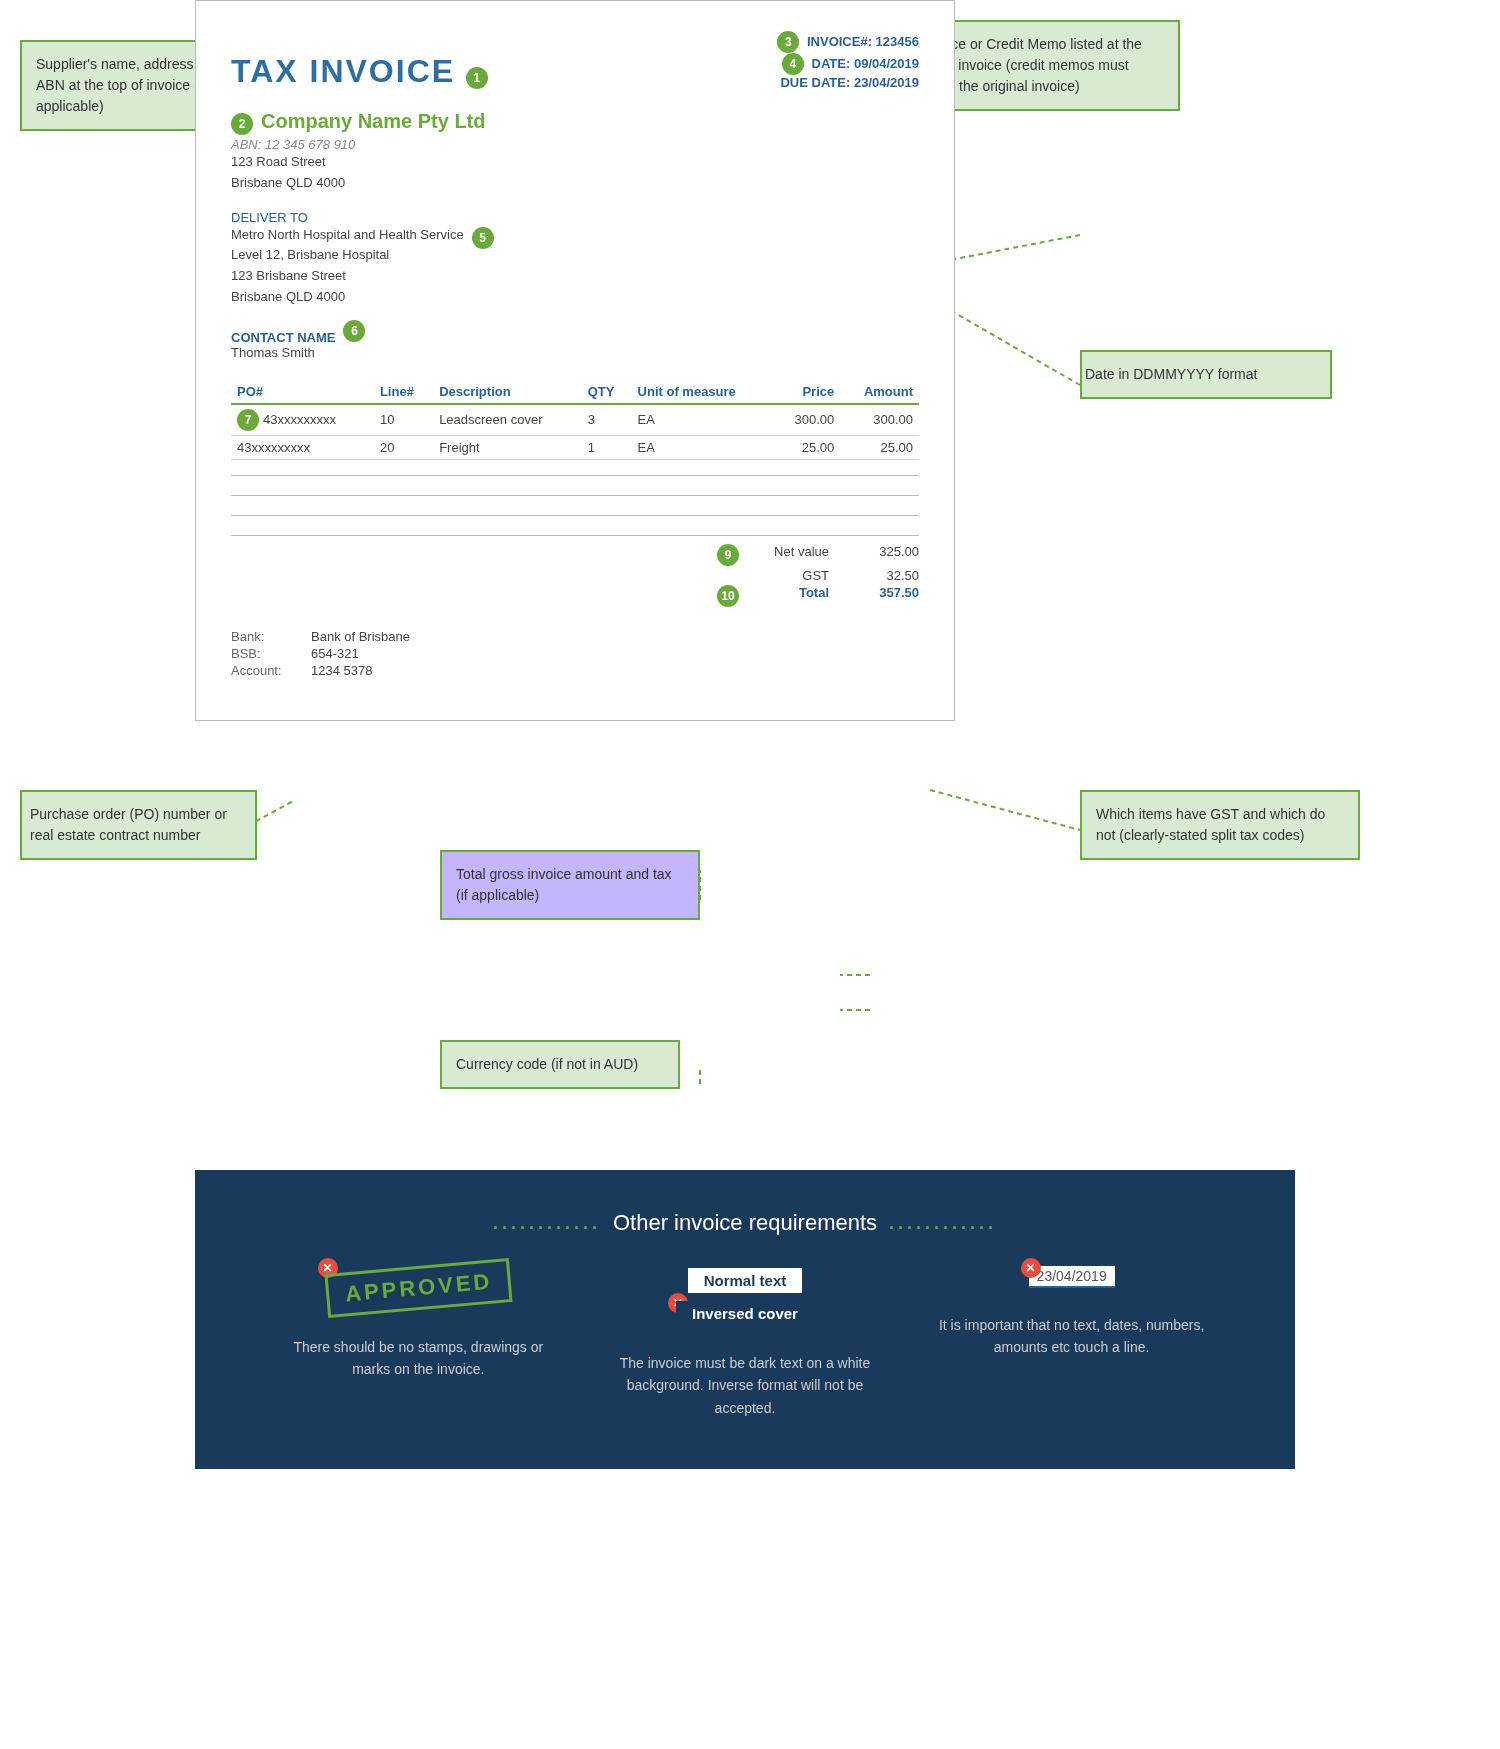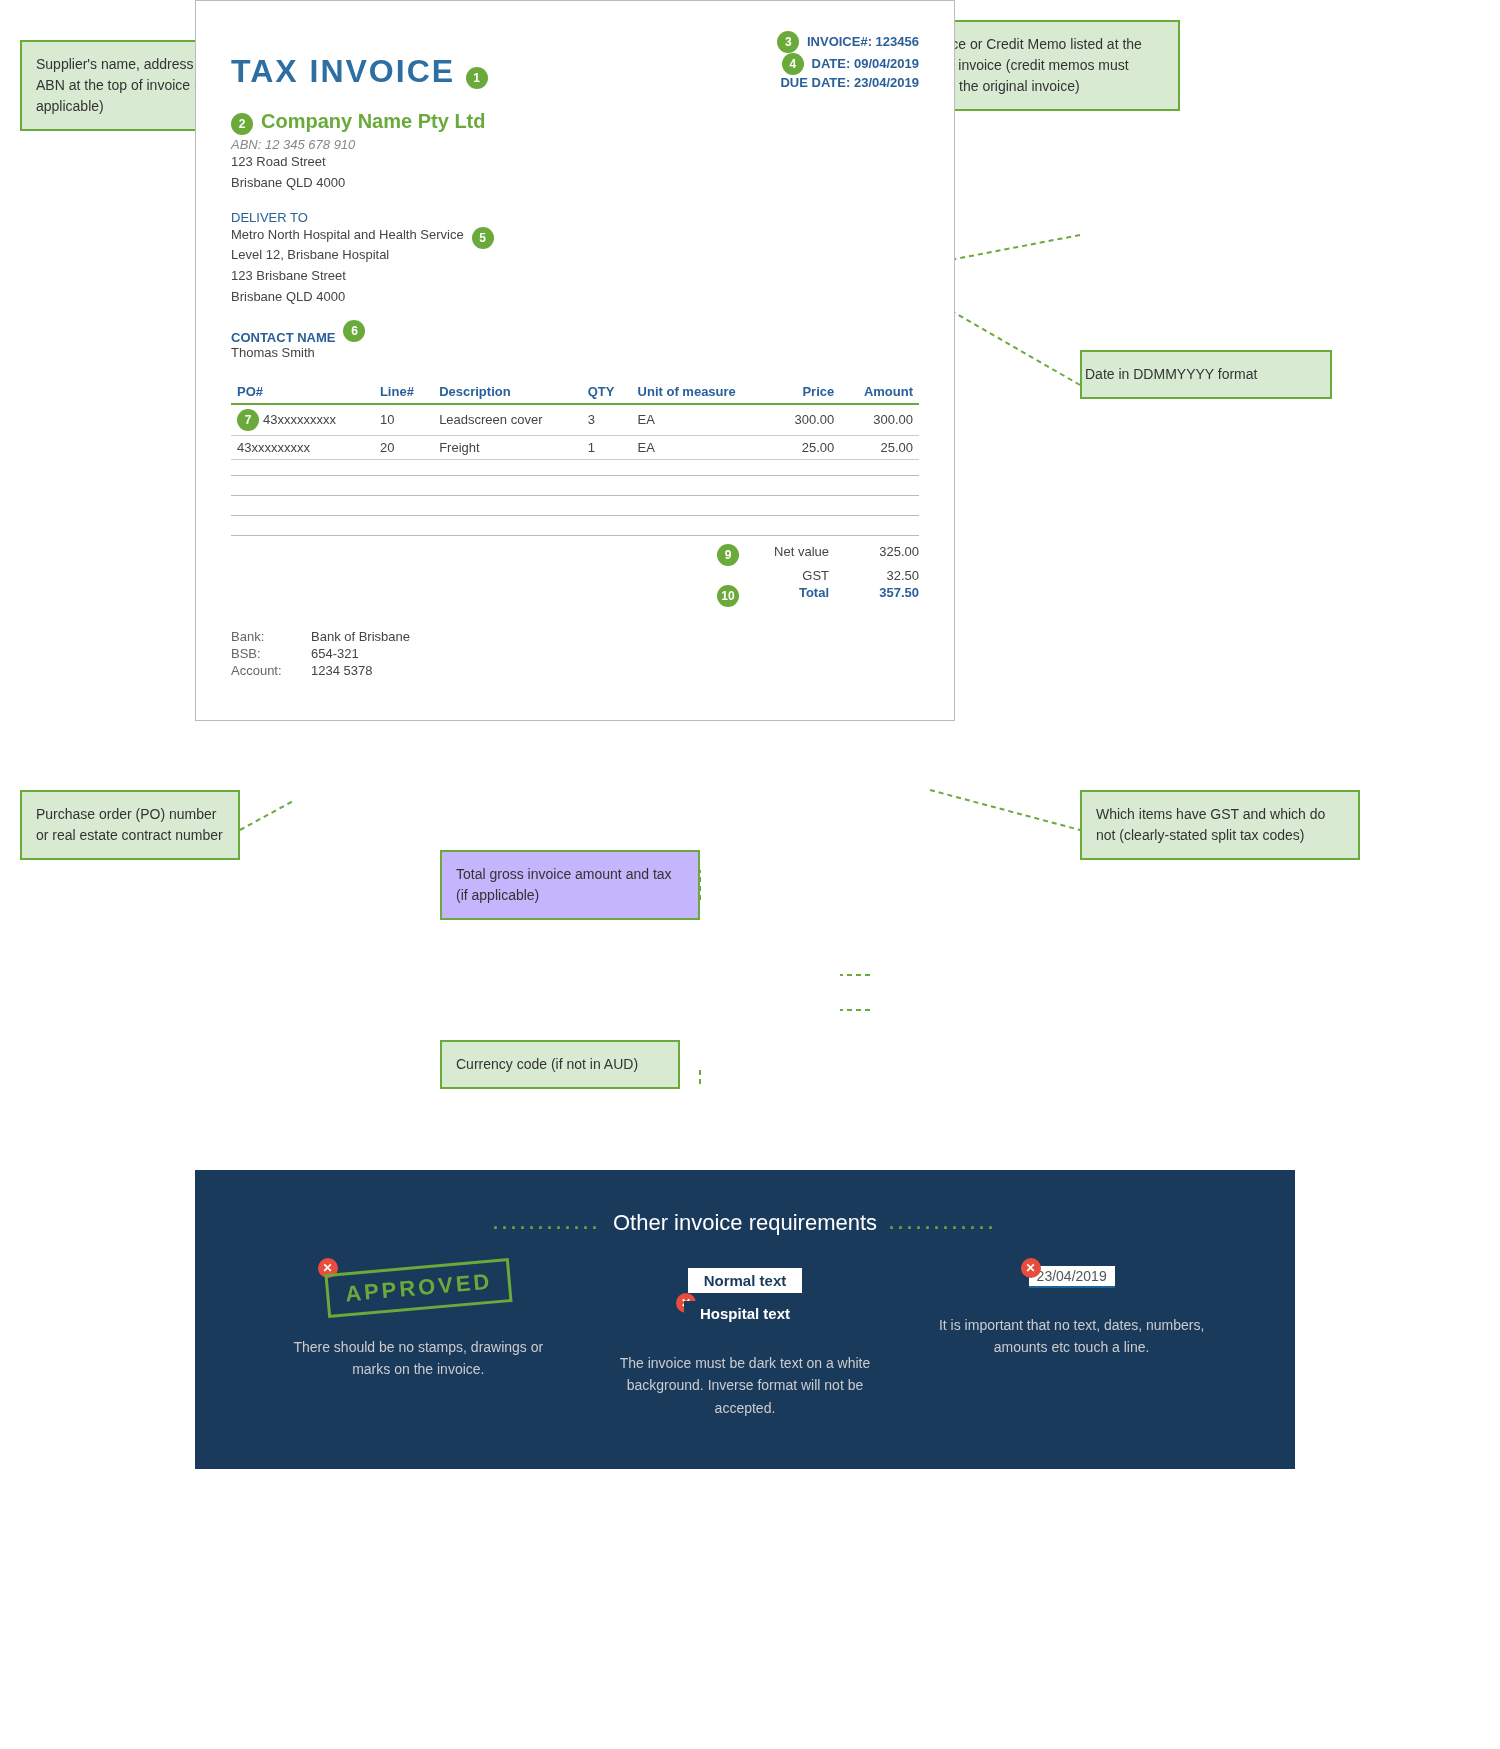--- a/index.html
+++ b/index.html
@@ -369,24 +369,24 @@
       padding: 12px 14px;
       font-size: 14px;
       color: #333;
       line-height: 1.5;
     }
 
     .ann-po {
       position: absolute;
       left: 20px;
       top: 790px;
-      width: 220px;
-      background: #d9ead3;
-      border: 2px solid #6aaa3a;
-      padding: 12px 14px;
+      width: 237px;
+      background: #d9ead3;
+      border: 2px solid #6aaa3a;
+      padding: 12px 8px;
       font-size: 14px;
       color: #333;
       line-height: 1.5;
     }
 
     .ann-gst {
       position: absolute;
       left: 1080px;
       top: 790px;
       width: 280px;
@@ -669,21 +669,21 @@
           <div class="approved-stamp">APPROVED</div>
         </div>
         <div class="bottom-item-desc">There should be no stamps, drawings or marks on the invoice.</div>
       </div>
 
       <div class="bottom-item">
         <div class="text-demo">
           <div class="normal-text-box">Normal text</div>
           <div style="position:relative; display:inline-block;">
             <span class="x-mark">✕</span>
-            <div class="inverted-text-box">Hospital text</div>
+            <div class="inverted-text-box">Inversed cover</div>
           </div>
         </div>
         <div class="bottom-item-desc">The invoice must be dark text on a white background. Inverse format will not be accepted.</div>
       </div>
 
       <div class="bottom-item">
         <div style="position:relative; display:inline-block;">
           <span class="x-mark">✕</span>
           <div class="date-underline">23/04/2019</div>
         </div>

